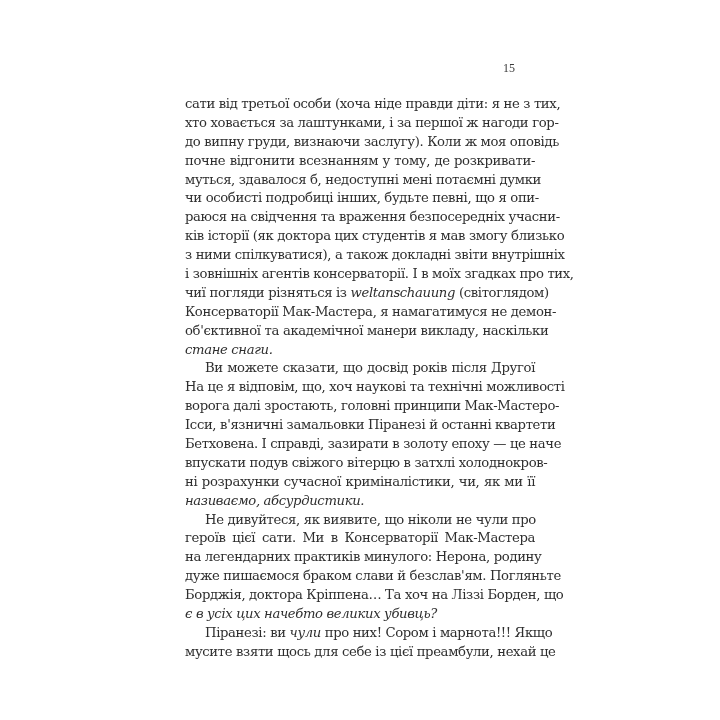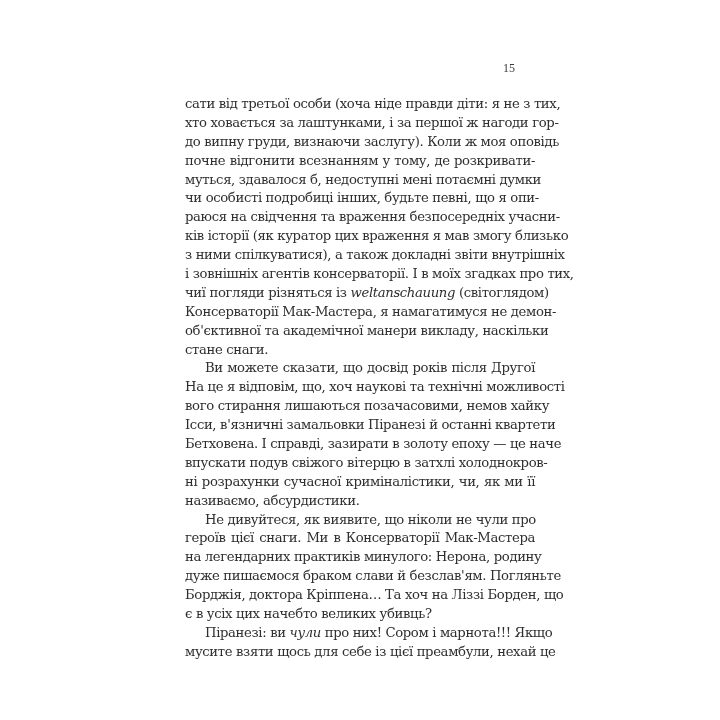--- a/index.html
+++ b/index.html
@@ -40,20 +40,21 @@
     }
     .line {
       display: block;
       white-space: nowrap;
       text-align: justify;
       text-align-last: justify;
       height: 18.9px;
     }
     .line.last {
       text-align-last: left;
+      font-style: italic;
     }
     .line.indent {
       text-indent: 20px;
     }
     .line i {
       font-style: italic;
     }
   </style>
 </head>
 <body>
@@ -61,37 +62,37 @@
 <div class="page">
   <div class="page-number">15</div>
   <div class="text-block" id="text-block">
       <span class="line">сати від третьої особи (хоча ніде правди діти: я не з тих,</span>
       <span class="line">хто ховається за лаштунками, і за першої ж нагоди гор-</span>
       <span class="line">до випну груди, визнаючи заслугу). Коли ж моя оповідь</span>
       <span class="line">почне відгонити всезнанням у тому, де розкривати-</span>
       <span class="line">муться, здавалося б, недоступні мені потаємні думки</span>
       <span class="line">чи особисті подробиці інших, будьте певні, що я опи-</span>
       <span class="line">раюся на свідчення та враження безпосередніх учасни-</span>
-      <span class="line">ків історії (як куратор цих враження я мав змогу близько</span>
+      <span class="line">ків історії (як доктора цих студентів я мав змогу близько</span>
       <span class="line">з ними спілкуватися), а також докладні звіти внутрішніх</span>
       <span class="line">і зовнішніх агентів консерваторії. І в моїх згадках про тих,</span>
       <span class="line"><span>чиї погляди різняться із </span><i>weltanschauung</i><span> (світоглядом)</span></span>
       <span class="line">Консерваторії Мак-Мастера, я намагатимуся не демон-</span>
       <span class="line">об'єктивної та академічної манери викладу, наскільки</span>
       <span class="line last">стане снаги.</span>
       <span class="line indent">Ви можете сказати, що досвід років після Другої</span>
       <span class="line">На це я відповім, що, хоч наукові та технічні можливості</span>
-      <span class="line">вого стирання лишаються позачасовими, немов хайку</span>
+      <span class="line">ворога далі зростають, головні принципи Мак-Мастеро-</span>
       <span class="line">Ісси, в'язничні замальовки Піранезі й останні квартети</span>
       <span class="line">Бетховена. І справді, зазирати в золоту епоху — це наче</span>
       <span class="line">впускати подув свіжого вітерцю в затхлі холоднокров-</span>
       <span class="line">ні розрахунки сучасної криміналістики, чи, як ми її</span>
       <span class="line last">називаємо, абсурдистики.</span>
       <span class="line indent">Не дивуйтеся, як виявите, що ніколи не чули про</span>
-      <span class="line">героїв цієї снаги. Ми в Консерваторії Мак-Мастера</span>
+      <span class="line">героїв цієї сати. Ми в Консерваторії Мак-Мастера</span>
       <span class="line">на легендарних практиків минулого: Нерона, родину</span>
       <span class="line">дуже пишаємося браком слави й безслав'ям. Погляньте</span>
       <span class="line">Борджія, доктора Кріппена… Та хоч на Ліззі Борден, що</span>
       <span class="line last">є в усіх цих начебто великих убивць?</span>
       <span class="line indent"><span>Піранезі: ви </span><i>чули</i><span> про них! Сором і марнота!!! Якщо</span></span>
       <span class="line">мусите взяти щось для себе із цієї преамбули, нехай це</span>
     </div>
 </div>
 
 </body></html>

